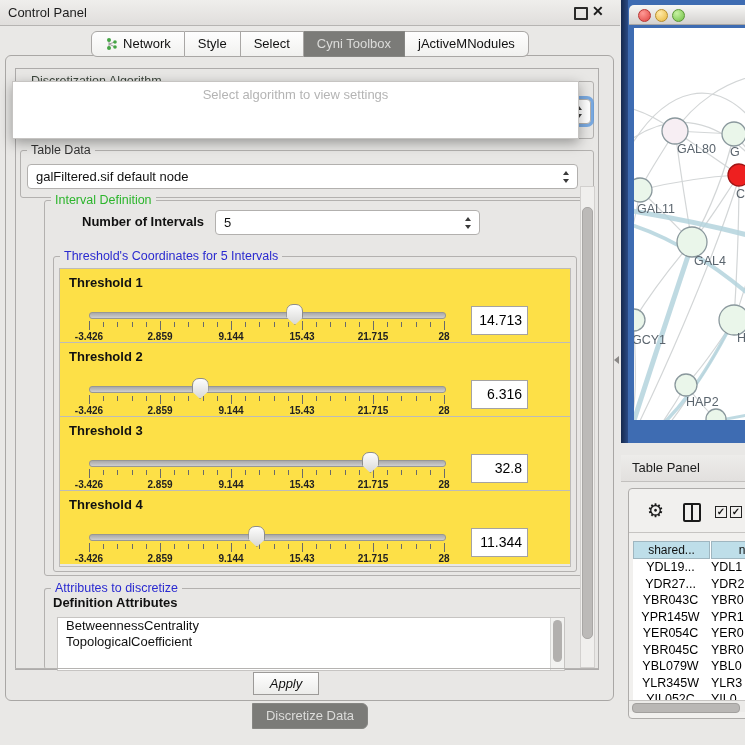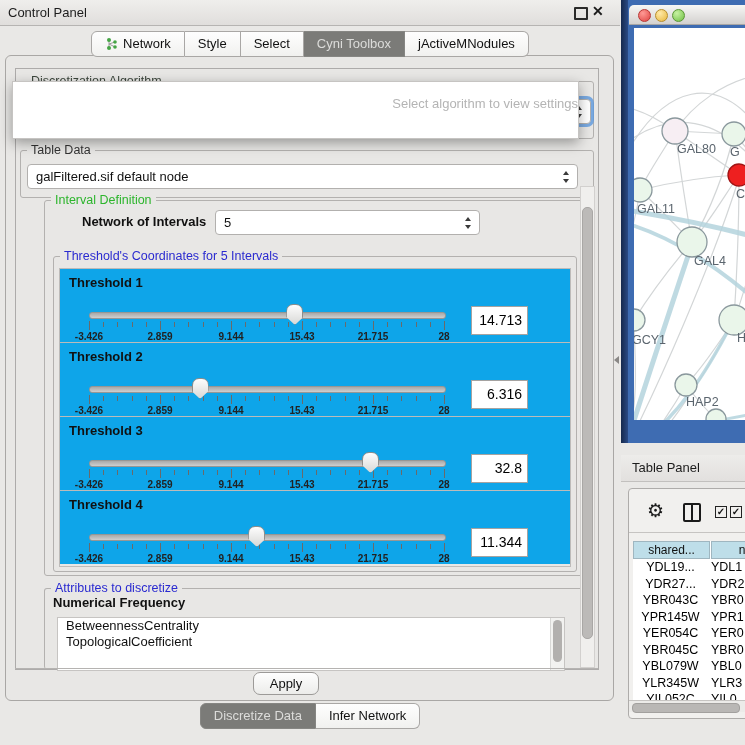--- a/index.html
+++ b/index.html
@@ -42,27 +42,27 @@
   .spin{position:absolute;right:7px;top:50%;width:7px;height:12px;margin-top:-6px;}
   .spin:before,.spin:after{content:"";position:absolute;left:0;border-left:3.5px solid transparent;
     border-right:3.5px solid transparent;}
   .spin:before{top:0;border-bottom:4.5px solid #3a3a3a;}
   .spin:after{bottom:0;border-top:4.5px solid #3a3a3a;}
   #algo-combo{left:27px;top:99px;width:554px;height:23px;
     box-shadow:0 0 0 3px rgba(92,154,222,.8);z-index:5;}
 
   #algo-popup{left:12px;top:81px;width:565px;height:56px;background:#fff;
     border:1px solid #c6c4c2;box-shadow:0 4px 12px rgba(0,0,0,.35);z-index:50;font-size:13px;}
-  #popup-placeholder{text-align:right;color:#b4b4b4;padding-top:14px;height:17px;}
+  #popup-placeholder{text-align:center;color:#b4b4b4;padding-top:5px;height:17px;}
   .popup-opt{padding-left:2px;height:16px;line-height:16px;color:#000;}
   .popup-opt.bold{font-weight:bold;}
 
   
   #threshold-rows{left:59px;top:268px;width:510px;height:297px;border:1px solid #bdbbb9;}
-  .trow{position:relative;width:100%;height:73px;border-bottom:1px solid #bdbbb9;background:#0ea5e9;}
+  .trow{position:relative;width:100%;height:73px;border-bottom:1px solid #bdbbb9;background:#fde047;}
   .trow:last-child{border-bottom:none;}
   .tlabel{position:absolute;left:9px;top:6px;font-size:13px;font-weight:bold;color:#111;}
   .track{position:absolute;left:29px;top:43px;width:355px;height:5px;border-radius:3px;
     background:linear-gradient(#a9a9a9,#cfcfcf);border:1px solid #979795;}
   .tick{position:absolute;top:53px;width:1px;height:5px;background:#6a6a6a;}
   .tick.major{top:52px;height:9px;}
   .ticklab{position:absolute;top:62px;width:50px;margin-left:-25px;text-align:center;
     font-size:10px;font-weight:bold;color:#222;}
   .thumb{position:absolute;top:35px;width:15px;height:19px;
     background:linear-gradient(#fdfdfd,#d9d9d7);border:1px solid #8d8d8b;
@@ -73,22 +73,22 @@
 
   #attr-list{position:absolute;left:12px;top:28px;width:506px;height:52px;background:#fff;
     border:1px solid #c6c4c2;overflow:hidden;font-size:13px;}
   .attr-item{height:15.5px;line-height:15.5px;padding-left:8px;color:#111;}
   #attr-scroll{position:absolute;right:0;top:0;width:13px;height:100%;background:#f2f2f0;border-left:1px solid #d8d8d6;}
   #attr-thumb{position:absolute;left:2px;top:2px;width:9px;height:42px;border-radius:5px;background:#b2b0ae;}
 
   .label-bold{font-size:13px;font-weight:bold;color:#111;}
 
   #footer-line{left:15px;top:668px;width:583px;height:1px;background:#b5b3b1;}
-  #apply-btn{left:253px;top:672px;width:64px;height:21px;border:1px solid #9c9a98;border-radius:7px;
-    background:linear-gradient(#fefefe,#ececea);font-size:13px;text-align:center;line-height:21px;color:#111;}
+  #apply-btn{left:253px;top:672px;width:64px;height:21px;border:1px solid #9c9a98;border-radius:0;
+    background:linear-gradient(#fefefe,#ececea);font-size:13px;text-align:center;line-height:21px;color:#111;font-style:italic;}
 
   #cp-vscroll{left:580px;top:186px;width:13px;height:480px;background:#f0efed;border:1px solid #d2d0ce;}
   #cp-vthumb{position:absolute;left:1px;top:20px;width:9px;height:430px;border-radius:5px;background:#bcbab8;border:1px solid #a9a7a5;}
 
   #split-handle{left:614px;top:356px;width:0;height:0;border-top:4px solid transparent;
     border-bottom:4px solid transparent;border-right:5px solid #8a8886;}
 
   
   #net-window{left:621px;top:0;width:124px;height:443px;background:#3e6cb2;}
   #net-dark-edge{left:621px;top:0;width:7px;height:443px;background:linear-gradient(90deg,#16294d,#2a4a85);}
@@ -178,21 +178,21 @@
   <span class="gtitle g-dark" style="color:#333;text-align:center;">Table Data</span>
 </div>
 <div class="abs combo" style="left:27px;top:164px;width:541px;height:23px;">
   <span>galFiltered.sif default node</span>
   <span class="spin"></span>
 </div>
 
 <div class="group" style="left:44px;top:200px;width:539px;height:374px;">
   <span class="gtitle g-green">Interval Definition</span>
 </div>
-<div class="abs label-bold" style="left:82px;top:214px;">Network of Intervals</div>
+<div class="abs label-bold" style="left:82px;top:214px;">Number of Intervals</div>
 <div class="abs combo" style="left:215px;top:210px;width:255px;height:23px;">
   <span>5</span>
   <span class="spin"></span>
 </div>
 
 <div class="group" style="left:53px;top:256px;width:522px;height:314px;">
   <span class="gtitle g-blue">Threshold's Coordinates for 5 Intervals</span>
 </div>
 <div class="abs" id="threshold-rows">
     <div class="trow">
@@ -344,21 +344,21 @@
       <div class="ticklab" style="left: 242px;">15.43</div>
       <div class="ticklab" style="left: 313px;">21.715</div>
       <div class="ticklab" style="left: 384px;">28</div>
       <div class="thumb" style="left: 188.348px;"></div>
       <div class="vbox">11.344</div>
     </div>
   </div>
 
 <div class="group" style="left:44px;top:588px;width:539px;height:80px;border-bottom:none;">
   <span class="gtitle g-blue">Attributes to discretize</span>
-  <div class="label-bold" style="position:absolute;left:8px;top:6px;">Numerical Frequency</div>
+  <div class="label-bold" style="position:absolute;left:8px;top:6px;">Definition Attributes</div>
   <div id="attr-list">
     <div id="attr-items">
         <div class="attr-item">BetweennessCentrality</div>
         <div class="attr-item">TopologicalCoefficient</div>
       </div>
     <div id="attr-scroll">
       <div id="attr-thumb"></div>
     </div>
   </div>
 </div>
@@ -366,23 +366,20 @@
 <div class="abs" id="footer-line"></div>
 <div class="abs" id="apply-btn">Apply</div>
 
 <div class="abs" id="cp-vscroll">
   <div id="cp-vthumb"></div>
 </div>
 
 <div class="abs tabbar" id="bottom-tab-bar">
     <div class="tab sel">
       <span>Discretize Data</span>
-    </div>
-    <div class="tab">
-      <span>Infer Network</span>
     </div>
   </div>
 
 <div class="abs" id="split-handle"></div>
 
 <div class="abs" id="net-window"></div>
 <div class="abs" id="net-dark-edge"></div>
 <div class="abs" id="net-titlebar">
   <div class="tl" id="tl-red"></div>
   <div class="tl" id="tl-yellow"></div>

